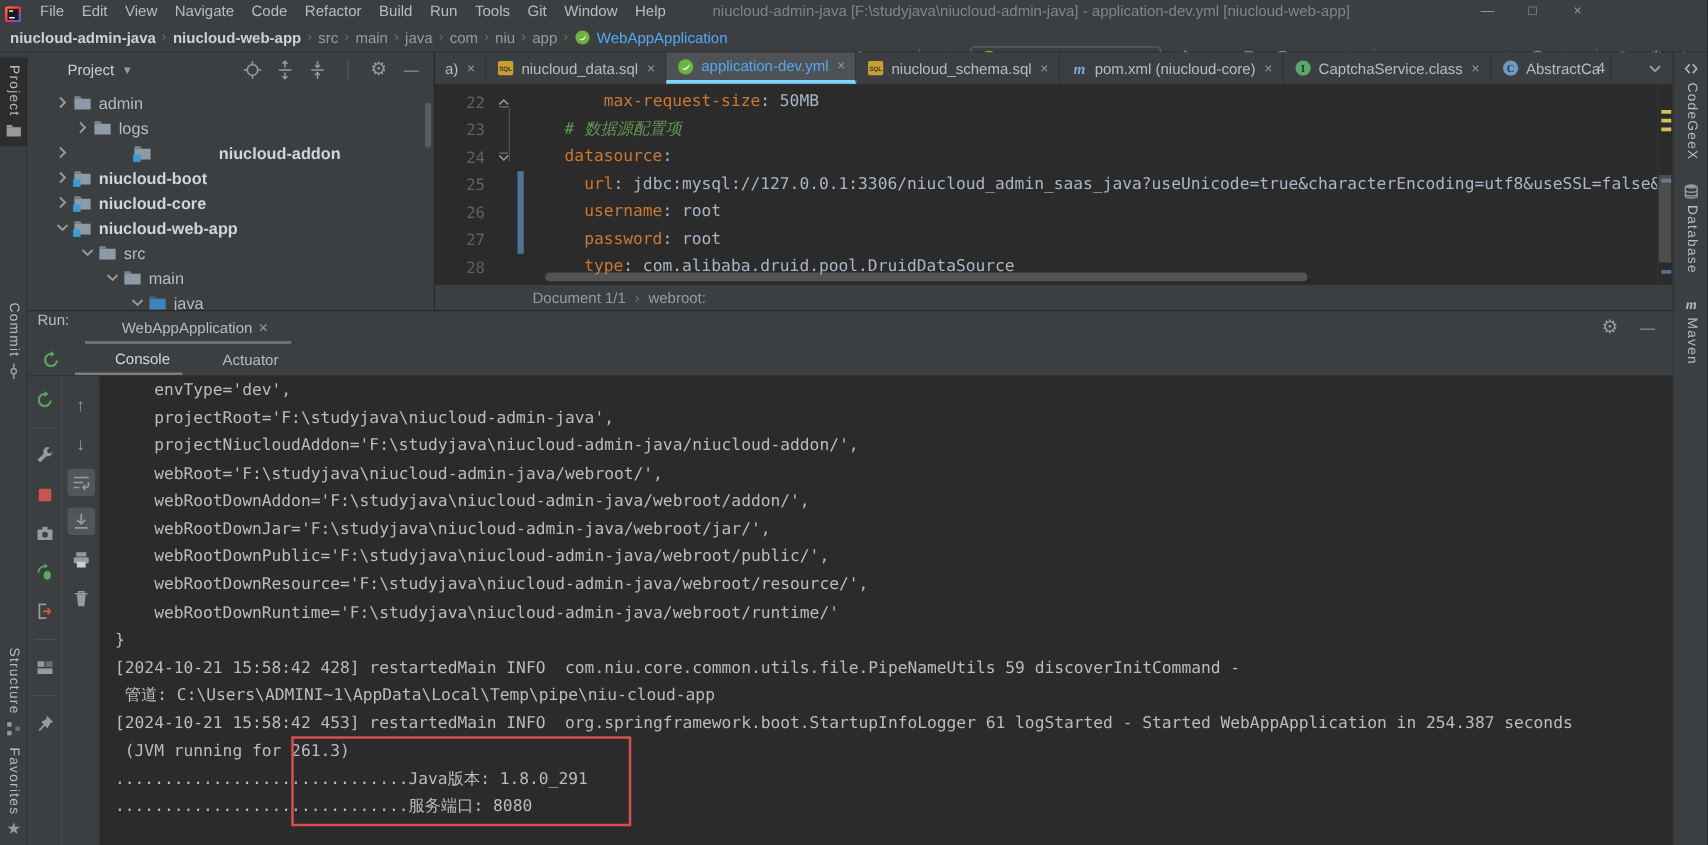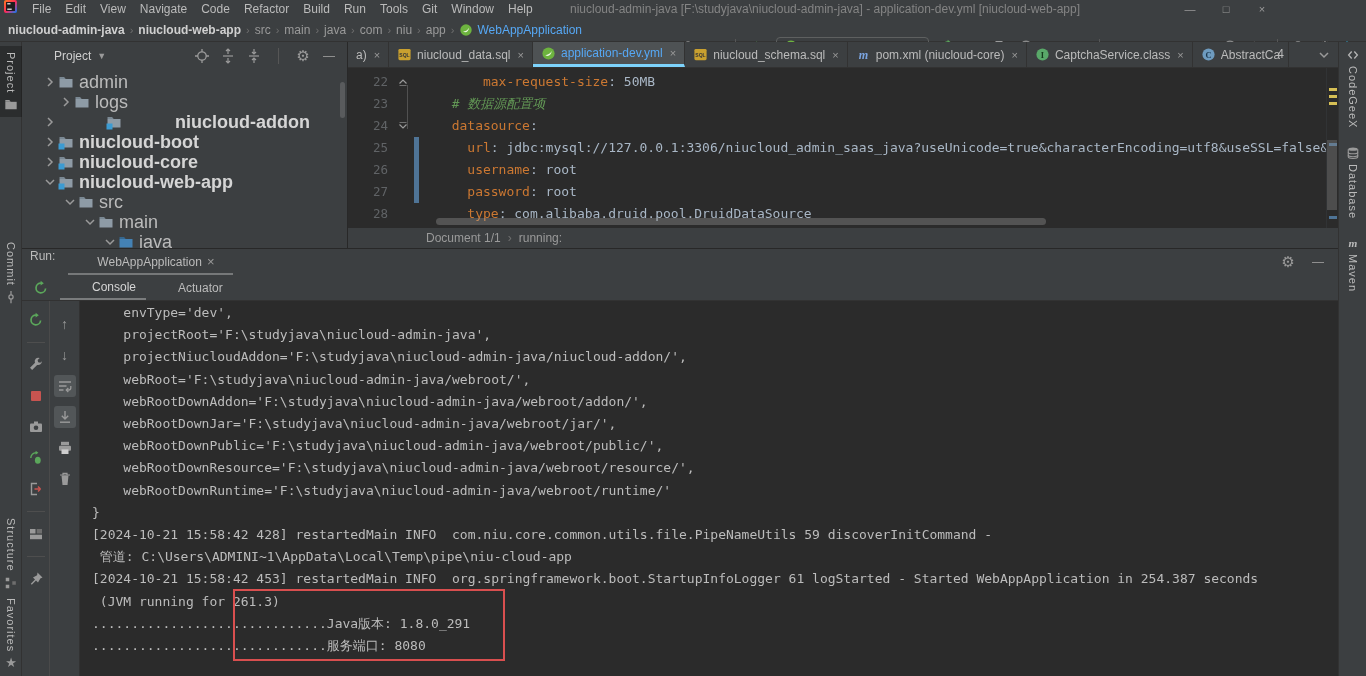--- a/index.html
+++ b/index.html
@@ -5,21 +5,21 @@
   html,body{margin:0;padding:0;background:#1e1e1e;}
   #app{position:relative;width:1366px;height:676px;background:#3c3f41;overflow:hidden;
        font-family:"Liberation Sans",sans-serif;color:#bbbbbb;font-size:12px;
        -webkit-font-smoothing:antialiased;}
   .abs{position:absolute;}
   .ico{display:inline-flex;align-items:center;justify-content:center;width:16px;height:16px;flex:0 0 auto;}
   .ico svg{width:100%;height:100%;display:block;}
   .gico{font-size:13px;line-height:16px;color:#9a9a9a;}
   .sep-v{width:1px;height:16px;background:#565656;margin:0 6px;}
   
-  #menubar{left:0;top:0;width:1280px;height:18px;display:flex;align-items:flex-start;background:#3c3f41;}
+  #menubar{left:0;top:0;width:1280px;height:18px;display:flex;align-items:flex-end;background:#3c3f41;}
   #ide-logo{margin:0 8px 0 4px;width:13px;height:13px;}
   #menus{display:flex;gap:0;}
   #menus .menu-item{padding:0 7px;color:#bbbbbb;font-size:12px;line-height:18px;cursor:default;}
   #win-title{position:absolute;left:570px;top:0;line-height:18px;color:#848484;font-size:12px;white-space:nowrap;}
   #win-controls{position:absolute;right:0;top:0;display:flex;}
   #win-controls .wc{width:36px;text-align:center;line-height:18px;color:#9a9a9a;font-size:11px;}
   
   #toolbar{left:0;top:18px;width:1366px;height:24px;display:flex;background:#3c3f41;border-bottom:1px solid #323232;box-sizing:border-box;}
   #crumbs{display:flex;align-items:center;padding-left:8px;white-space:nowrap;}
   #crumbs .crumb{color:#9a9a9a;font-size:12px;}
@@ -42,21 +42,21 @@
   
   #project-panel{left:22px;top:42px;width:326px;height:206px;background:#3c3f41;border-right:1px solid #282828;box-sizing:border-box;}
   #pp-head{position:absolute;left:0;top:0;width:100%;height:28px;display:flex;align-items:center;}
   #pp-title{display:flex;align-items:center;gap:6px;padding-left:10px;color:#cfcfcf;font-size:12px;}
   #pp-title .dd{font-size:9px;color:#9a9a9a;}
   #pp-head-icons{position:absolute;right:10px;top:0;height:28px;display:flex;align-items:center;gap:10px;}
   #project-tree{position:absolute;left:0;top:30px;width:100%;height:176px;overflow:hidden;}
   .trow{display:flex;align-items:center;height:20px;white-space:nowrap;}
   .trow .chev{width:16px;height:16px;display:inline-flex;}
   .trow .ticon{width:16px;height:16px;margin-right:5px;display:inline-flex;}
-  .trow .tlbl{font-size:18px;color:#bbbbbb;}
+  .trow .tlbl{font-size:13px;color:#bbbbbb;}
   .trow .tlbl.b{font-weight:bold;color:#d5d5d5;}
   #pp-scroll{position:absolute;right:2px;top:40px;width:5px;height:36px;background:#595b5d;border-radius:3px;}
   
   #editor{left:348px;top:42px;width:990px;height:206px;background:#2b2b2b;}
   #editor-tabs{position:absolute;left:0;top:0;width:990px;height:26px;background:#3c3f41;display:flex;align-items:stretch;border-bottom:1px solid #323232;box-sizing:border-box;}
   .etab{display:flex;align-items:center;gap:5px;padding:0 8px;border-right:1px solid #323232;font-size:12px;color:#bbbbbb;box-sizing:border-box;}
   .etab .ico{width:15px;height:15px;}
   .etab .tclose{font-size:11px;color:#9a9a9a;margin-left:2px;}
   .etab.active{background:#4e5254;color:#56a8f5;border-bottom:3px solid #7dd3fc;}
   .etab .tname{white-space:nowrap;overflow:hidden;max-width:150px;}
@@ -685,21 +685,21 @@
       </div>
     <div id="warn-widget">
       <span class="ico"></span>
       <span class="wcount">4</span>
       <span class="ico"></span>
       <span class="ico"></span>
     </div>
     <div id="ed-breadcrumb">
       <span>Document 1/1</span>
       <span class="csep">›</span>
-      <span>running:</span>
+      <span>webroot:</span>
     </div>
   </section>
 
   <aside id="rightbar" class="abs">
     <div id="rightbar-items">
         <div class="vitem" style="top: 6px;">
           <span class="ico">
             <svg viewBox="0 0 16 16">
               <path d="M6.5 4L3 8l3.5 4M9.5 4L13 8l-3.5 4" fill="none" stroke="#b4b4b4" stroke-width="1.5"></path>
             </svg>

